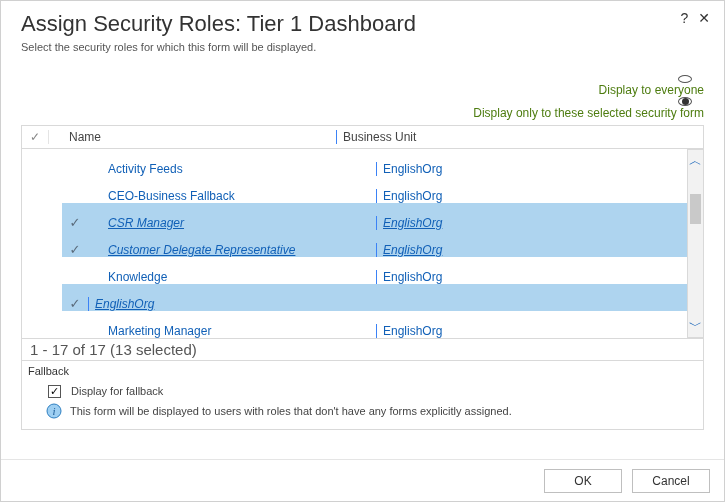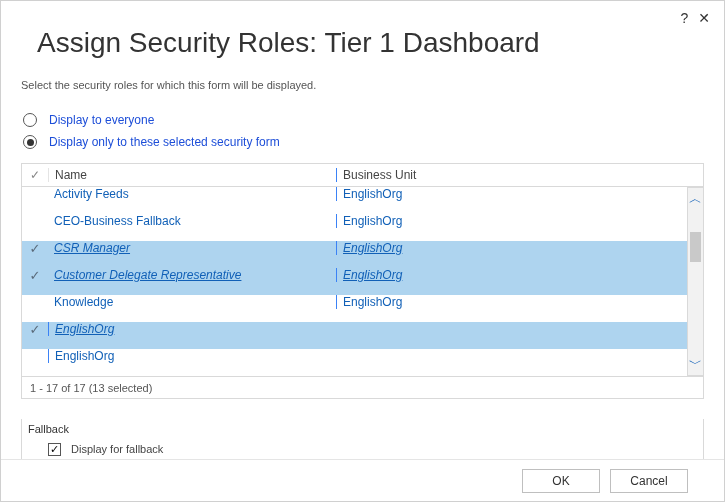--- a/index.html
+++ b/index.html
@@ -15,53 +15,54 @@
   .dialog {
     width: 725px; height: 502px;
     background: #fff;
     border: 1px solid #d0d0d0;
     position: relative;
   }
   .header {
     padding: 10px 20px 6px 20px;
   }
   .title {
-    font-size: 28px;
+    font-size: 22px;
     font-weight: 300;
     color: #333;
-    margin: 16px;
+    margin: 0;
   }
   .subtitle {
     font-size: 11px;
     color: #555;
-    margin-top: 20px;
+    margin-top: 4px;
   }
   .hdr-controls {
     position: absolute;
     top: 10px; right: 14px;
     display: flex;
     gap: 10px;
     align-items: center;
   }
   .hdr-controls span {
     color: #333;
     font-size: 14px;
     cursor: pointer;
     line-height: 1;
   }
   .body {
     padding: 16px 20px 0 20px;
   }
   .radio-row {
     display: flex;
-    align-items: flex-start;
+    align-items: flex-end;
     height: 22px;
     font-size: 12px;
-    color: #1d4ed8;
-    cursor: pointer;
+    color: #4d7c0f;
+    cursor: pointer;
+    flex-direction: column;
   }
   .radio {
     width: 14px; height: 14px;
     border: 1.5px solid #555;
     border-radius: 50%;
     margin-right: 12px;
     margin-left: 2px;
     display: flex;
     align-items: center;
     justify-content: center;
@@ -78,34 +79,35 @@
   .thead {
     display: flex;
     align-items: center;
     height: 24px;
     border: 1px solid #d9d9d9;
     background: #fff;
     font-size: 12px;
     color: #444;
   }
   .col-chk { width: 26px; display:flex; align-items:center; justify-content:center; color:#888; }
-  .col-name { width: 288px; padding-left: 6px; }
+  .col-name { width: 288px; padding-left: 20px; }
   .col-bu   { flex: 1; padding-left: 6px; border-left: 1px solid #3b82f6; }
   .thead .col-name { border-left: 1px solid #e4e4e4; }
   .rows {
     border-left: 1px solid #d9d9d9;
     border-right: 1px solid #d9d9d9;
     border-bottom: 1px solid #d9d9d9;
     position: relative;
   }
   .row {
     display: flex;
-    align-items: flex-start;
+    align-items: flex-end;
     height: 27px;
     font-size: 12px;
+    margin-left: 40px;
   }
   .row .col-chk { color:#5a6a7a; font-size: 13px; }
   .row.sel { background: #aed4ef; }
   .row:not(.sel) .col-chk { color: transparent; }
   .link { color: #1160b7; cursor: pointer; }
   .row.sel .link { text-decoration: underline; font-style: italic; }
   .scroll {
     position: absolute;
     right: -1px; top: 0; bottom: 0;
     width: 17px;
@@ -125,33 +127,32 @@
   .scroll .track { flex:1; width:100%; position:relative; }
   .scroll .thumb {
     position:absolute; left:2px; right:2px;
     top: 22px; height: 30px;
     background: #c9c9c9;
   }
   .pager {
     height: 22px;
     border: 1px solid #d9d9d9;
     border-top: none;
-    font-size: 11px;
+    font-size: 15px;
     color: #555;
     padding-left: 8px;
     display: flex;
     align-items: center;
   }
   .fallback {
     border: 1px solid #d9d9d9;
     border-top: none;
     padding: 4px 6px 8px 6px;
     font-size: 11px;
     color: #444;
-    margin-top: 20px;
   }
   .fb-title { font-size: 11px; color: #333; margin-bottom: 4px; }
   .fb-row { display:flex; align-items:center; height: 20px; }
   .cb {
     width: 13px; height: 13px;
     border: 1px solid #555;
     margin: 0 10px 0 20px;
     display:flex;align-items:center;justify-content:center;
     font-size: 11px; color:#000;
   }
@@ -161,21 +162,21 @@
     display:flex;align-items:center;justify-content:center;
   }
   .footer {
     position: absolute;
     left: 0; right: 0; bottom: 0;
     height: 42px;
     border-top: 1px solid #e5e5e5;
     display: flex;
     justify-content: flex-end;
     align-items: center;
-    padding-right: 36px;
+    padding-right: 14px;
     gap: 10px;
     background: #fff;
   }
   .btn {
     min-width: 78px;
     height: 24px;
     border: 1px solid #bfbfbf;
     background: #fff;
     font-size: 12px;
     color: #333;
@@ -242,20 +243,21 @@
             <div class="col-chk">✓</div>
             <div class="col-name link">Knowledge</div>
             <div class="col-bu link">EnglishOrg</div>
           </div>
           <div class="row sel">
             <div class="col-chk">✓</div>
             <div class="col-bu link">EnglishOrg</div>
           </div>
           <div class="row">
             <div class="col-chk">✓</div>
+            <div class="col-name link">Marketing Manager</div>
             <div class="col-bu link">EnglishOrg</div>
           </div>
           <div class="scroll">
           <span class="arrow">︿</span>
           <div class="track">
             <div class="thumb"></div>
           </div>
           <span class="arrow">﹀</span>
         </div>
       </div>
@@ -266,20 +268,21 @@
           <span class="cb">✓</span>
           <span>Display for fallback</span>
         </div>
         <div class="fb-row">
           <span class="info-ic">
             <svg width="16" height="16" viewBox="0 0 16 16">
               <circle cx="8" cy="8" r="7" fill="#9ecff2" stroke="#2e7fc1"></circle>
               <text x="8" y="12" text-anchor="middle" font-size="11" font-family="Georgia" font-style="italic" fill="#1a5a96">i</text>
             </svg>
           </span>
+          <span>This form will be displayed to users with roles that don't have any forms explicitly assigned.</span>
         </div>
       </div>
     </div>
 
   </div>
 
   <div class="footer">
     <div class="btn">OK</div>
     <div class="btn">Cancel</div>
   </div>

